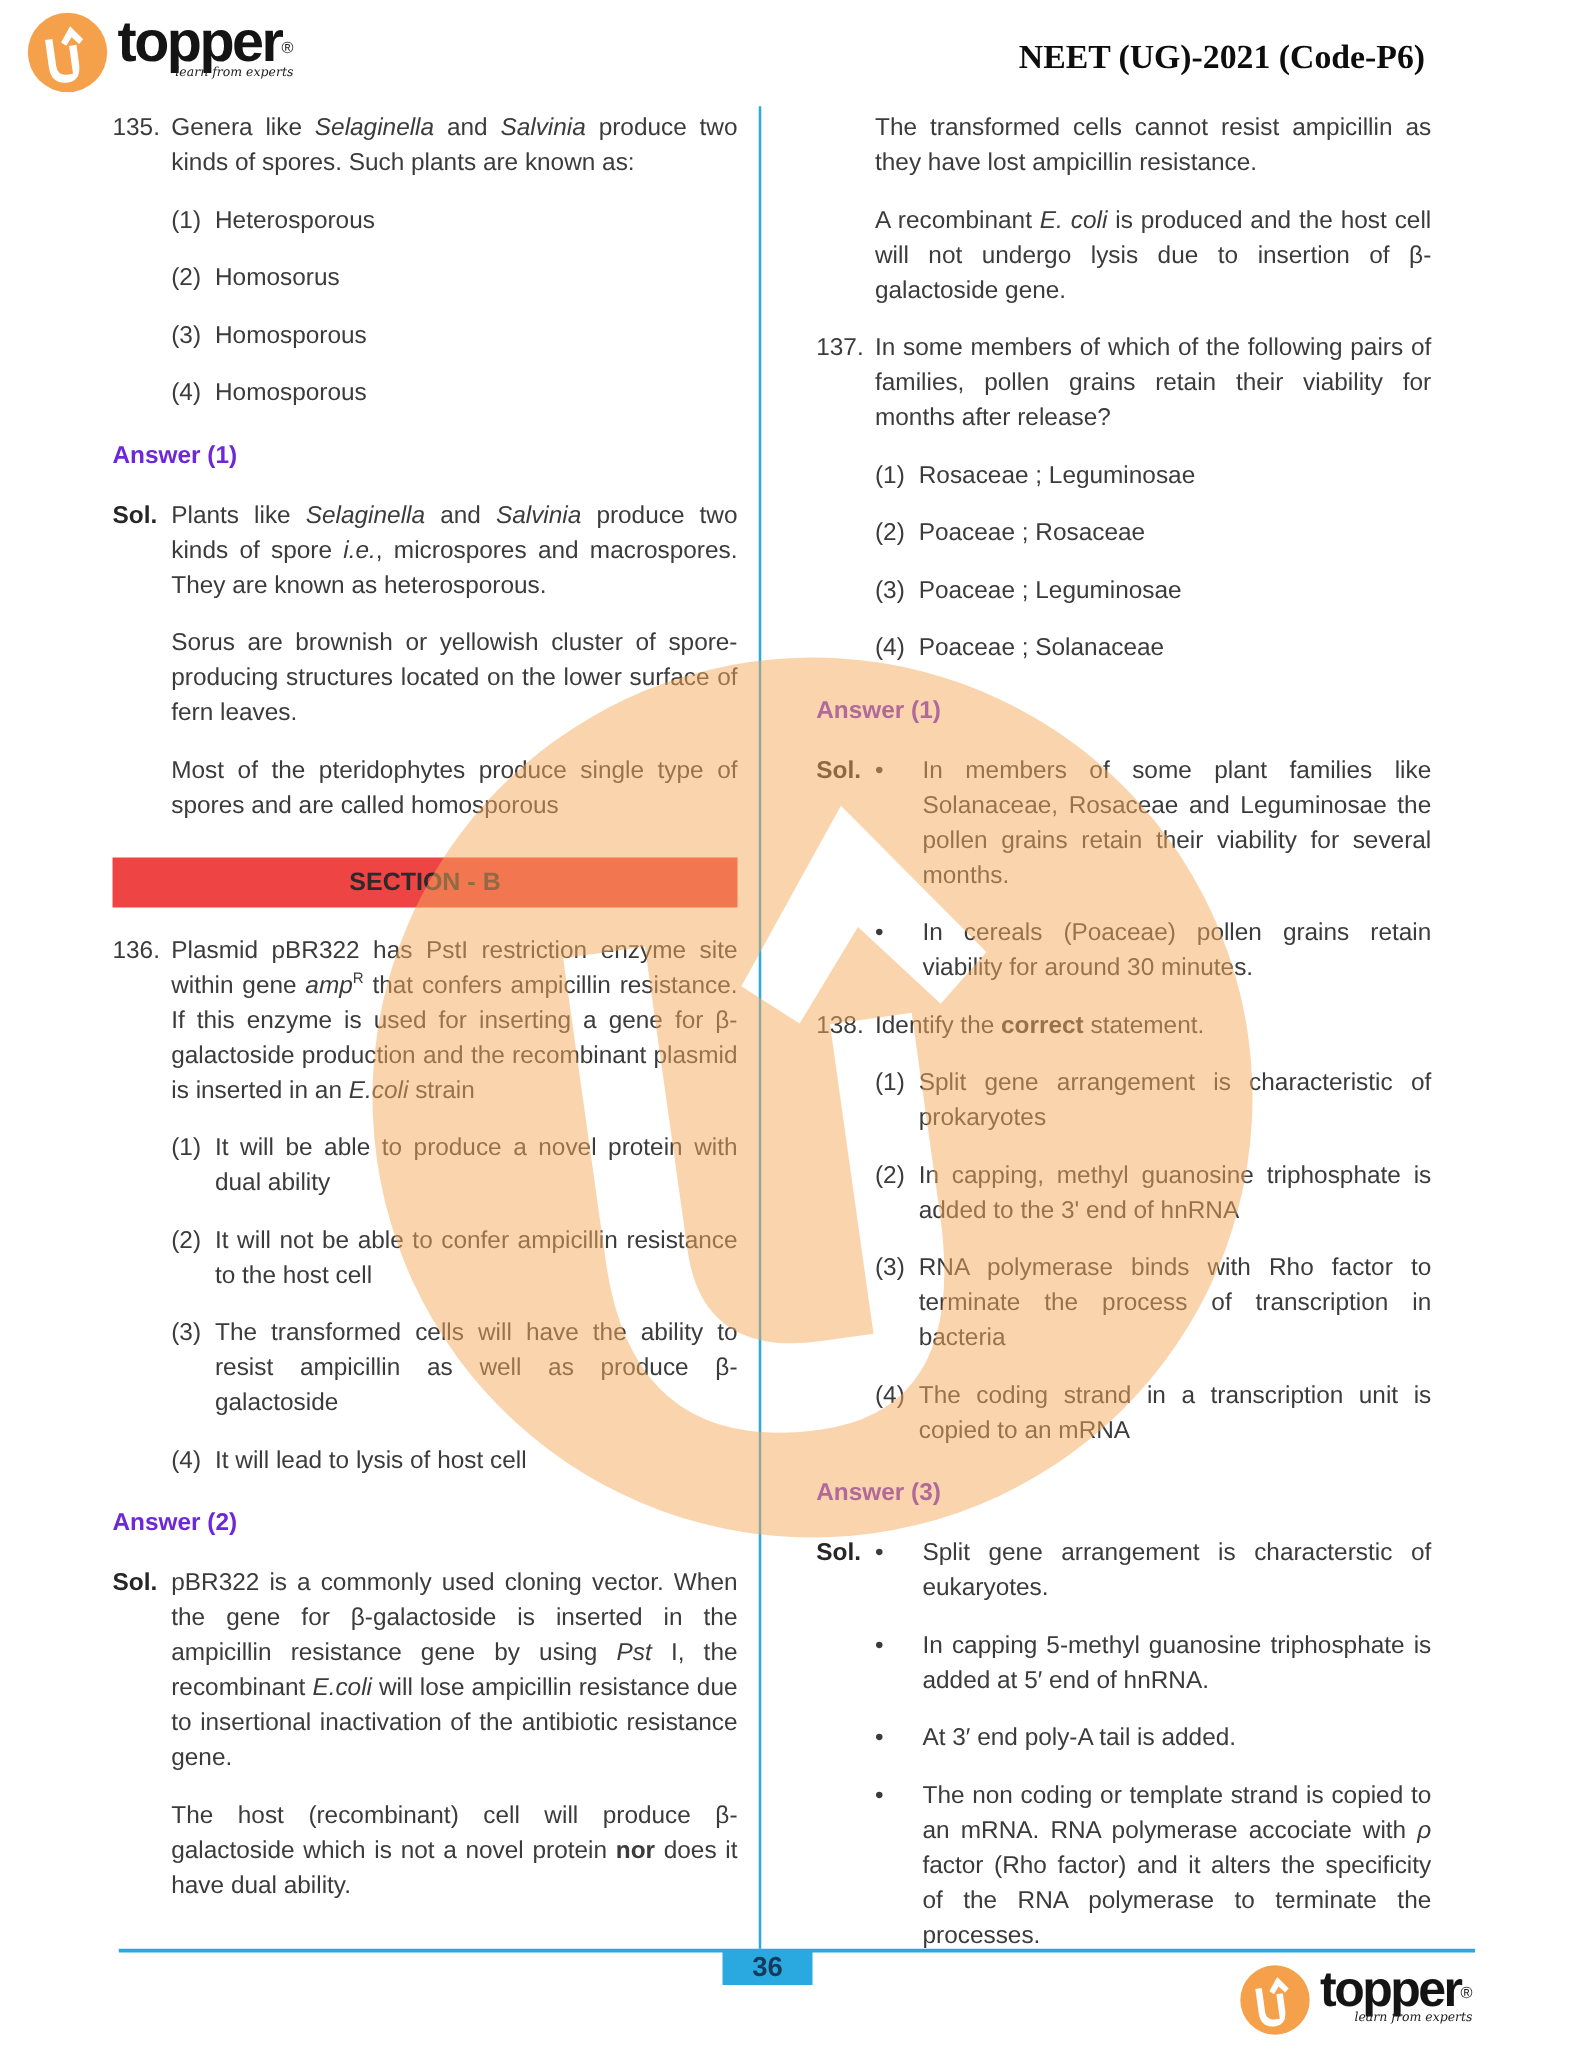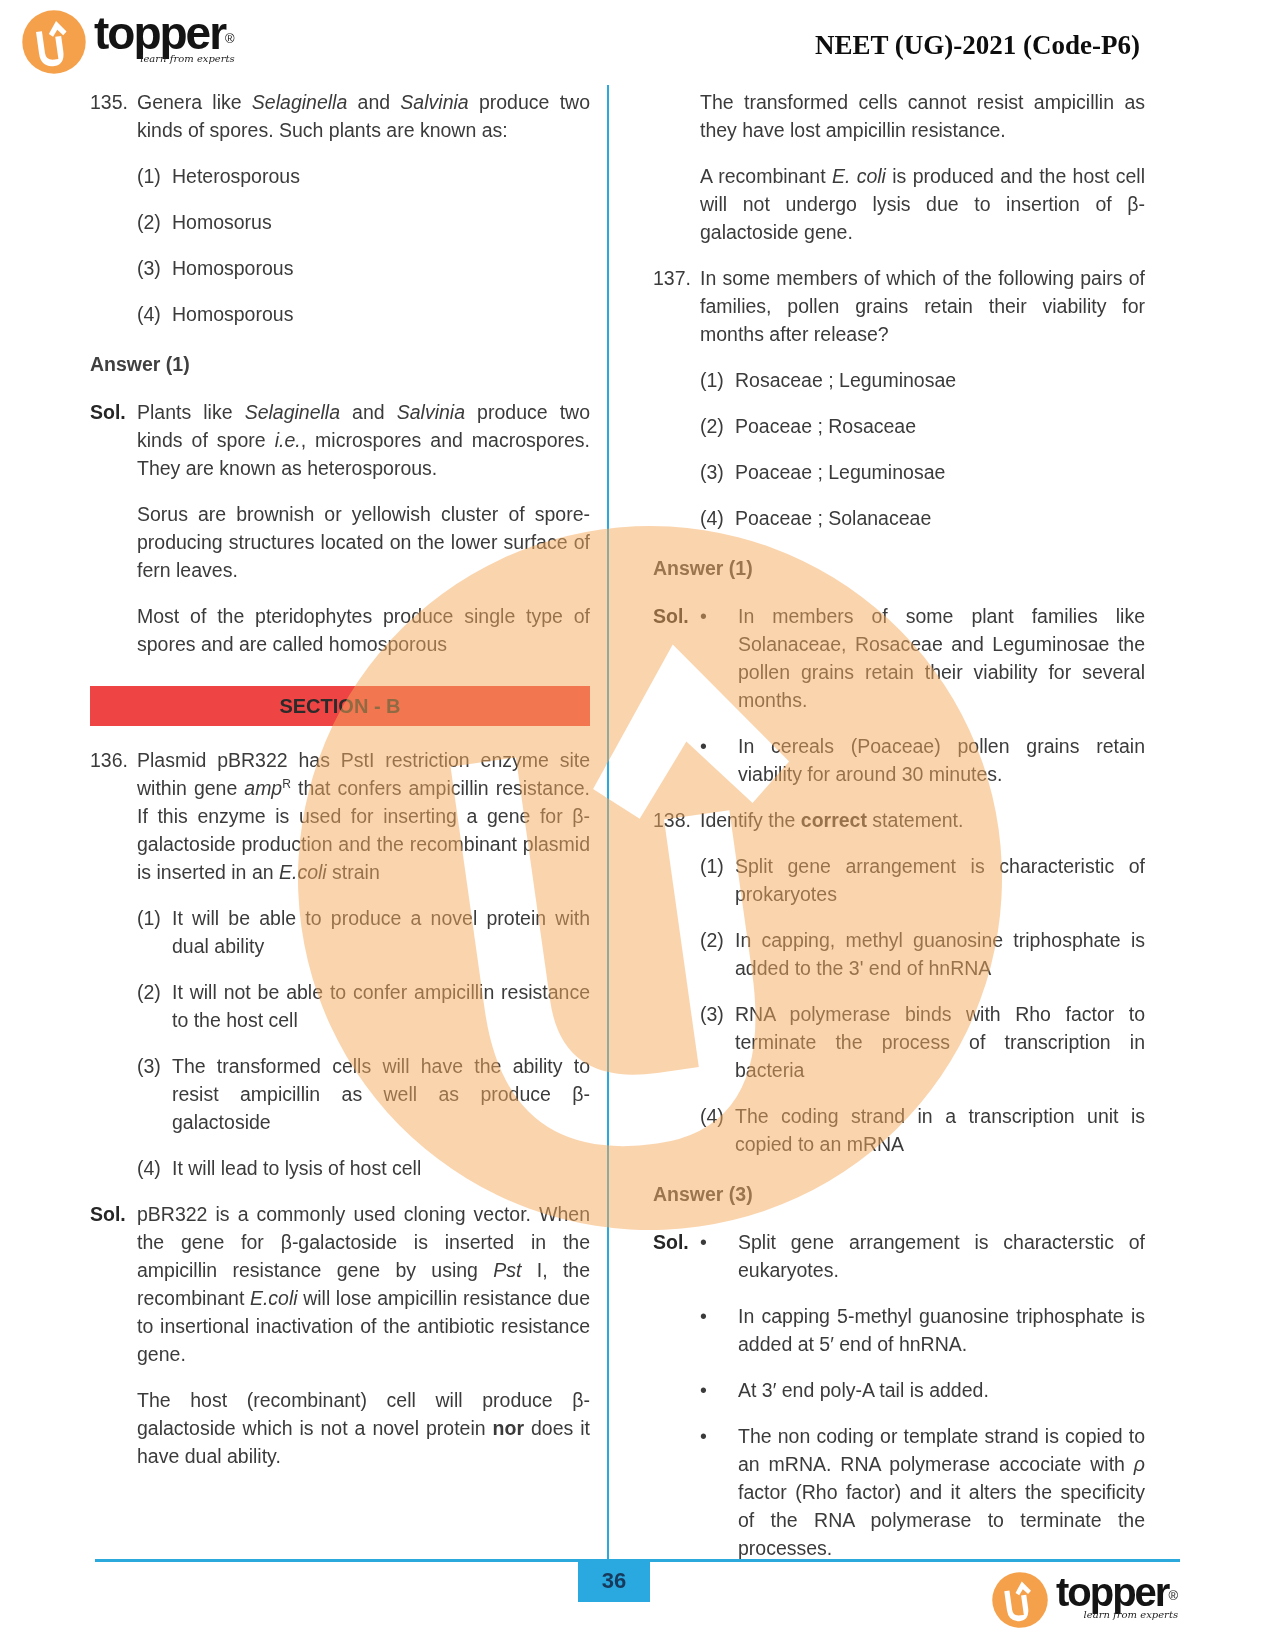--- a/index.html
+++ b/index.html
@@ -16,38 +16,38 @@
   .logo-foot .logo-name{font-size:40px;}
   .logo-reg{font-size:13px;vertical-align:super;color:#141414;}
   .logo-tag{display:block;text-align:right;font-family:"DejaVu Serif",serif;font-style:italic;
             font-size:10px;color:#222;margin-top:-2px;}
   .page-title{position:absolute;top:30px;right:135px;font-family:"Liberation Serif","DejaVu Serif",serif;
               font-weight:bold;font-size:27px;color:#0d0d0d;}
 
   
   .divider-v{position:absolute;left:607px;top:85px;width:2px;height:1474px;background:#2BA9DC;}
   .footer-line{position:absolute;left:95px;top:1559px;width:1085px;height:3px;background:#2BA9DC;}
-  .page-num{position:absolute;left:578px;top:1560px;width:72px;height:42px;background:#29A9DF;
+  .page-num{position:absolute;left:578px;top:1560px;width:72px;height:28px;background:#29A9DF;
             color:#17395C;font-weight:bold;font-size:22px;display:flex;align-items:center;justify-content:center;}
 
   
   .watermark{position:absolute;left:295px;top:523px;width:710px;height:710px;z-index:6;pointer-events:none;}
 
   
   .col{position:absolute;top:88px;font-size:19.5px;line-height:28px;z-index:2;}
   .col-left{left:90px;width:500px;}
   .col-right{left:653px;width:492px;}
 
   .q{display:flex;margin:0 0 18px 0;}
   .qnum{flex:0 0 47px;}
   .qtext{flex:1;text-align:justify;}
   .opt{display:flex;margin:18px 0;padding-left:47px;}
   .optn{flex:0 0 35px;}
   .opttext{flex:1;text-align:justify;}
-  .answer{font-weight:bold;color:#404040;margin:22px 0 20px 0;}
+  .answer{font-weight:bold;color:#6d28d9;margin:22px 0 20px 0;}
   .sol{display:flex;margin:0 0 18px 0;}
   .sollabel{flex:0 0 47px;font-weight:bold;color:#262626;}
   .solbody{flex:1;min-width:0;}
   .solbody p{margin:0 0 18px 0;text-align:justify;}
   .solbody p:last-child{margin-bottom:0;}
   .bullet{display:flex;margin:0 0 18px 0;}
   .bullet:last-child{margin-bottom:0;}
   .bdot{flex:0 0 38px;}
   .btext{flex:1;text-align:justify;}
   .section-bar{background:#ef4444;text-align:center;font-weight:bold;font-size:20px;color:#2b2b2b;
@@ -127,20 +127,21 @@
       <span class="opttext">It will not be able to confer ampicillin resistance to the host cell</span>
     </div>
     <div class="opt">
       <span class="optn">(3)</span>
       <span class="opttext">The transformed cells will have the ability to resist ampicillin as well as produce β-galactoside</span>
     </div>
     <div class="opt">
       <span class="optn">(4)</span>
       <span class="opttext">It will lead to lysis of host cell</span>
     </div>
+    <div class="answer">Answer (2)</div>
     <div class="sol">
       <span class="sollabel">Sol.</span>
       <div class="solbody">
         <p>pBR322 is a commonly used cloning vector. When the gene for β-galactoside is inserted in the ampicillin resistance gene by using <i>Pst</i> I, the recombinant <i>E.coli</i> will lose ampicillin resistance due to insertional inactivation of the antibiotic resistance gene.</p>
         <p>The host (recombinant) cell will produce β-galactoside which is not a novel protein <b>nor</b> does it have dual ability.</p>
       </div>
     </div>
   </div>
 
   <div class="col col-right">

